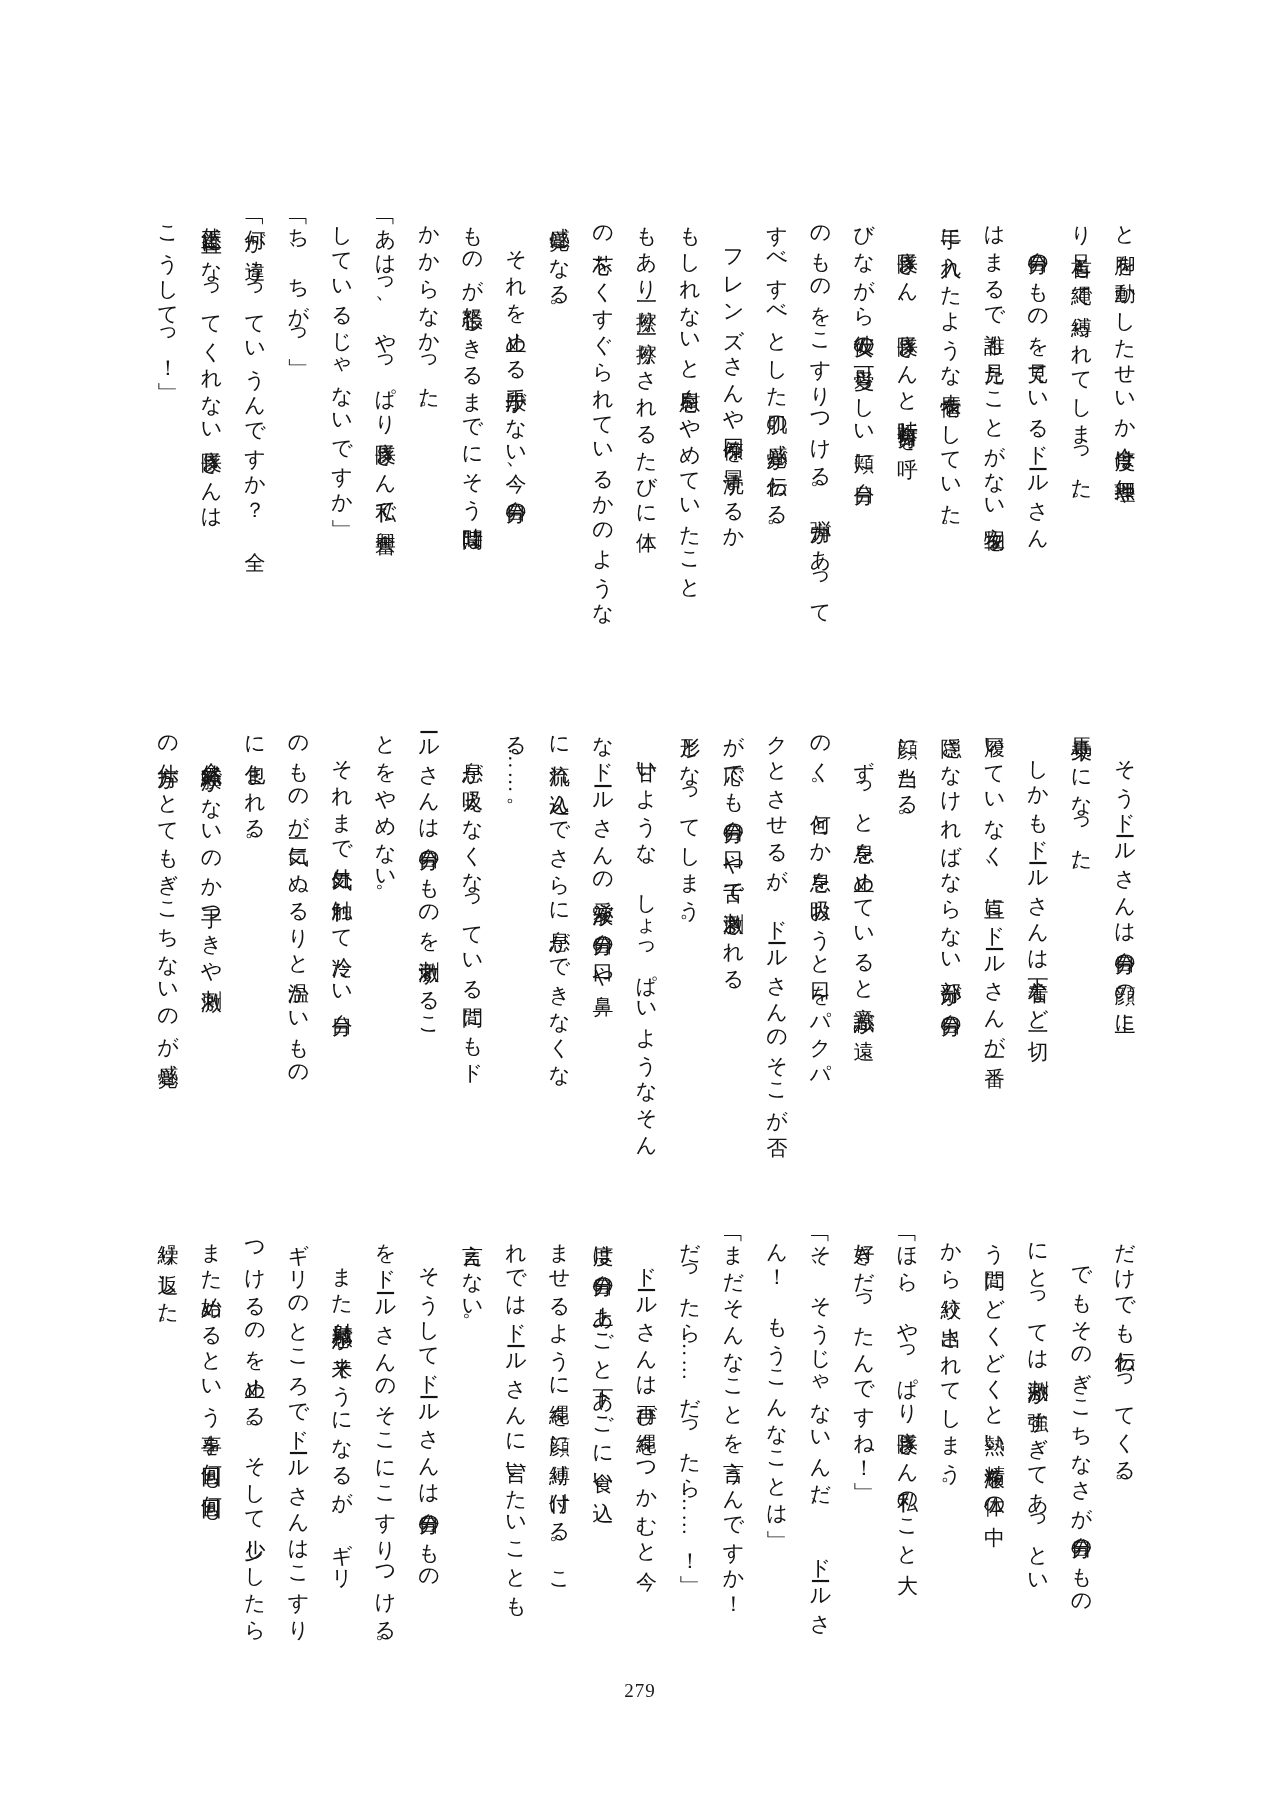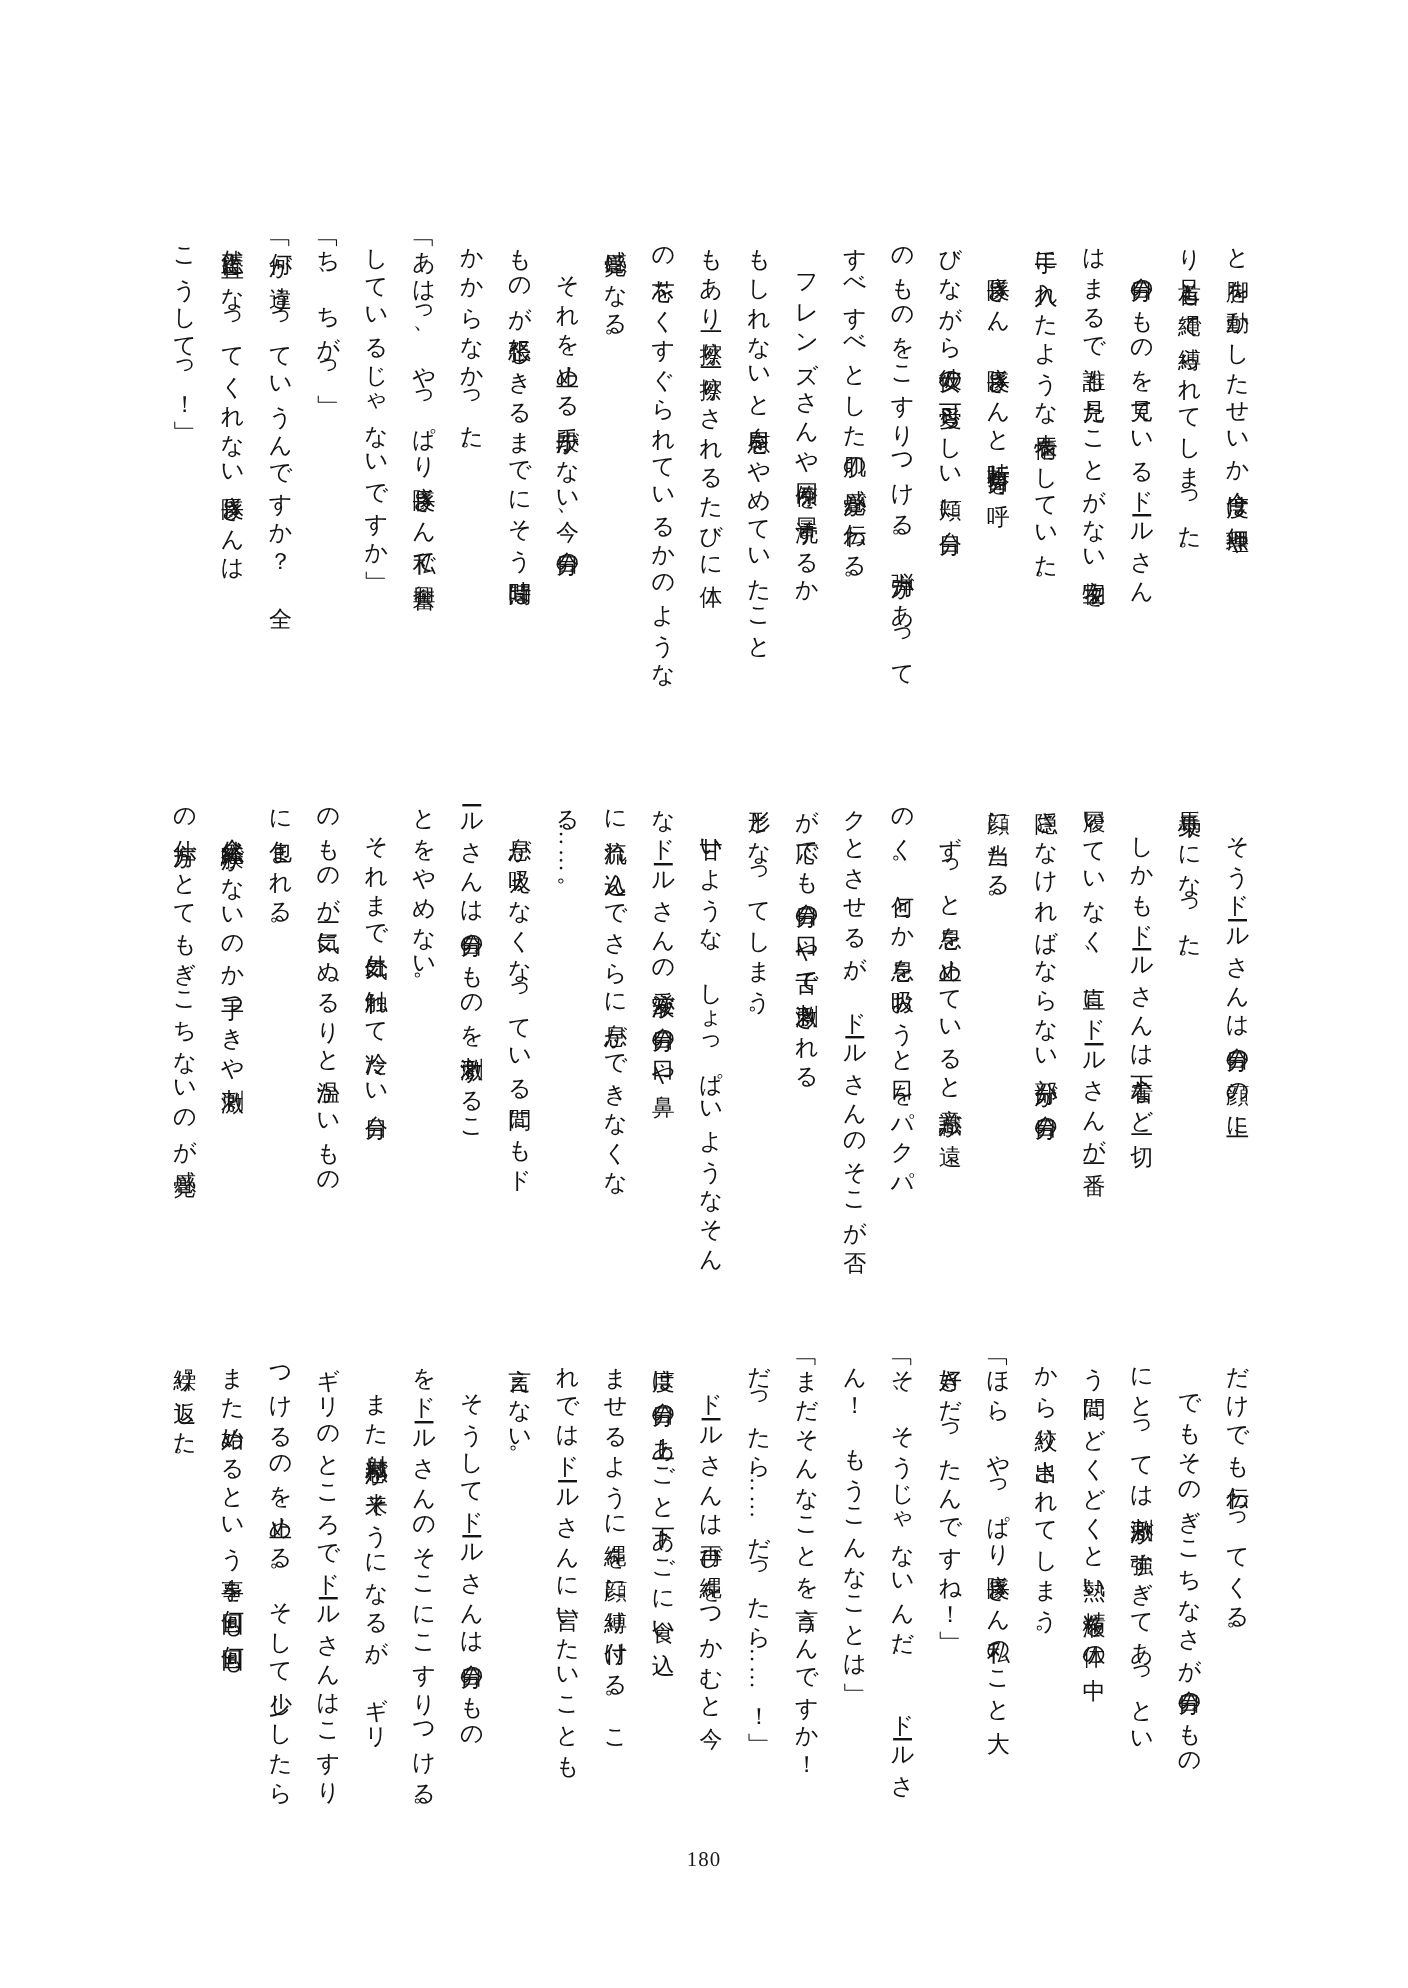--- a/index.html
+++ b/index.html
@@ -124,14 +124,14 @@
       <p>言えない。</p>
       <p class="indent">そうしてドールさんは自分のもの</p>
       <p>をドールさんのそこにこすりつける。</p>
       <p class="indent">また射精感が来そうになるが、ギリ</p>
       <p>ギリのところでドールさんはこすり</p>
       <p>つけるのを止める。そして少ししたら</p>
       <p>また始めるという事を何回も何回も</p>
       <p>繰り返した。</p>
     </section>
 
-  <div class="page-number">180</div>
+  <div class="page-number">279</div>
 </div>
 
 </body></html>

